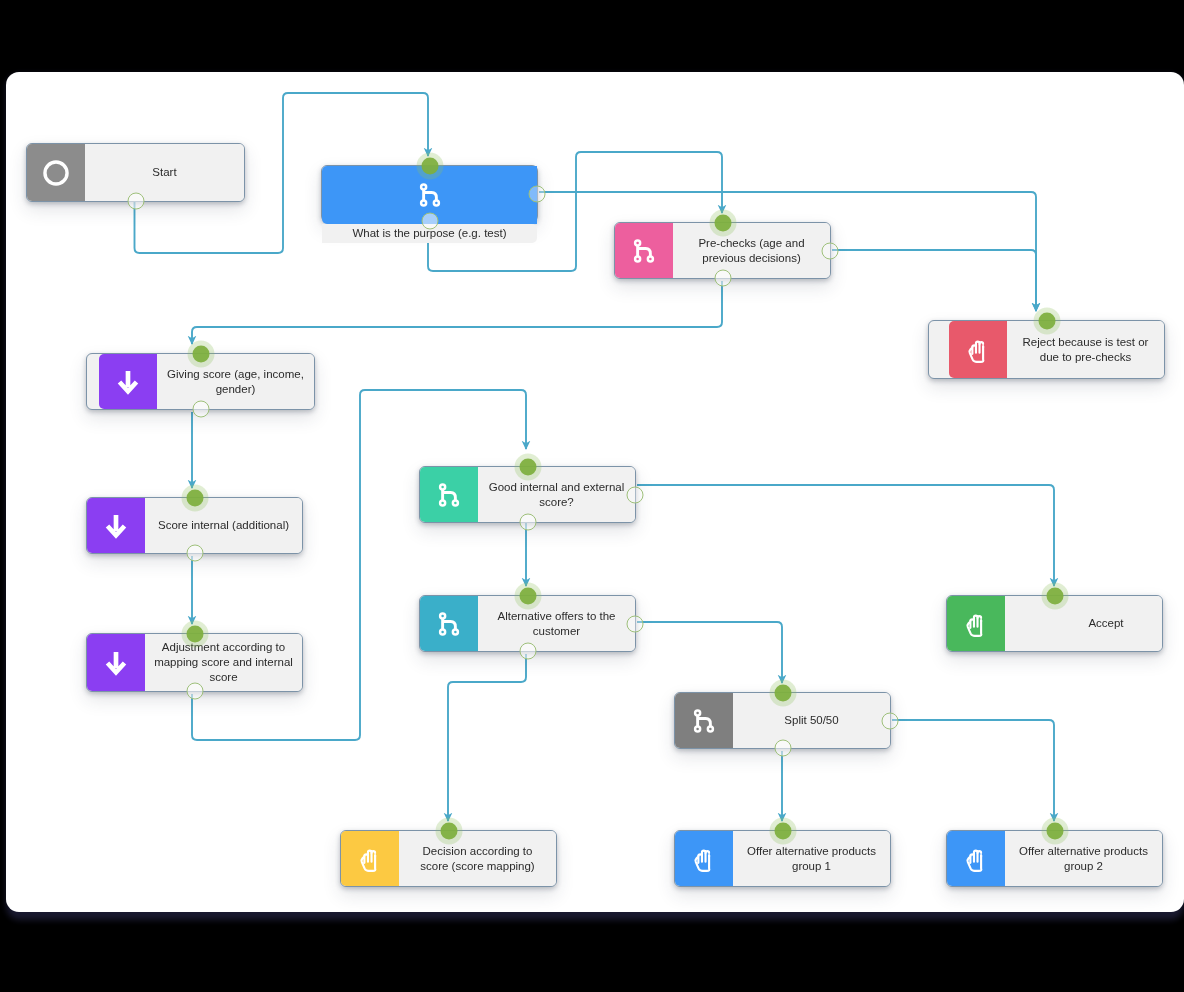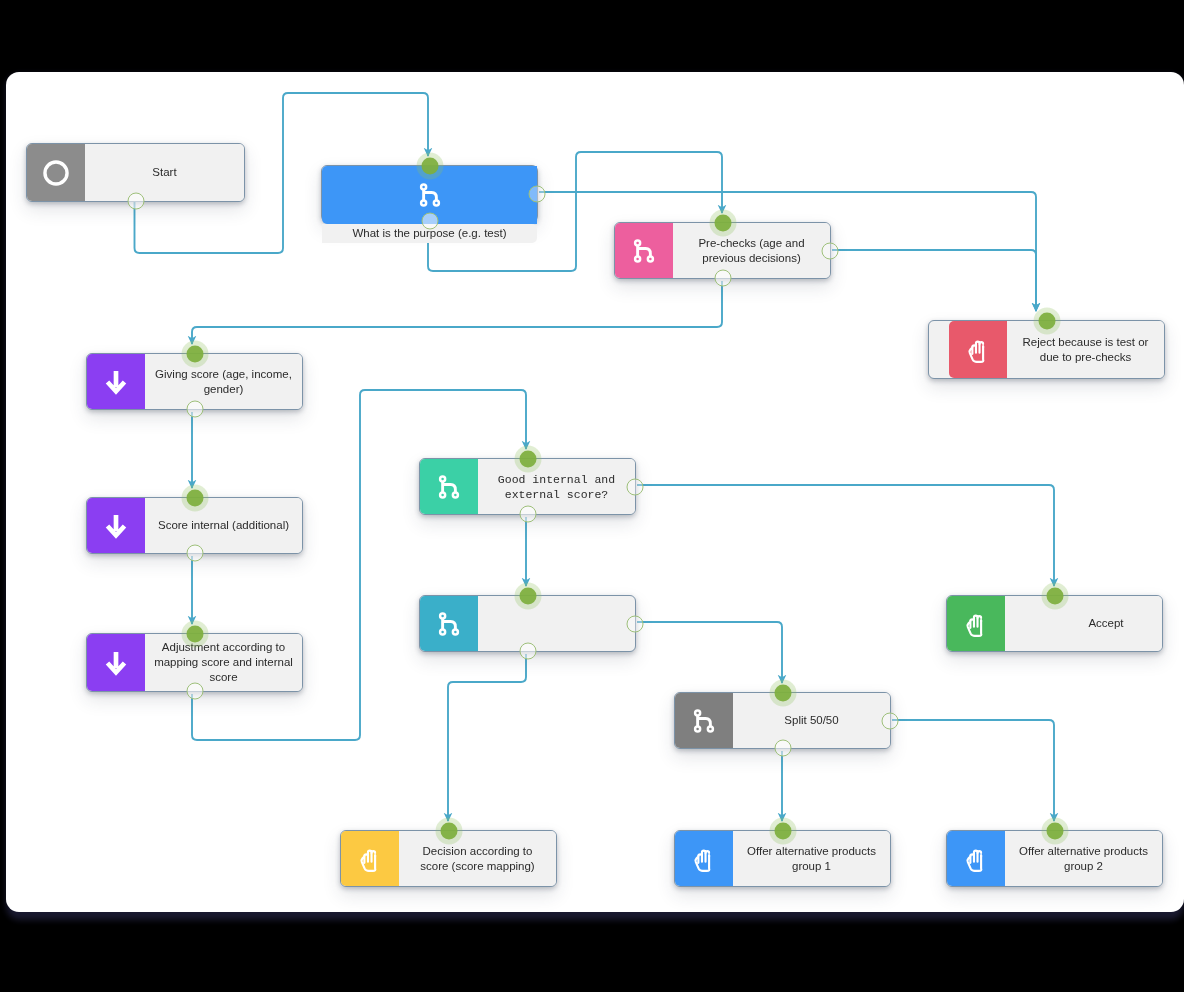--- a/index.html
+++ b/index.html
@@ -101,21 +101,21 @@
           <div class="node" style="left: 922px; top: 248px; width: 215px; height: 57px; padding-left: 20px;">
             <div class="icon" style="background: rgb(232, 89, 107); color: rgb(232, 89, 107);">
               <svg viewBox="0 0 40 40" width="34" height="34">
                 <path d="M13.4,24.5 L13.4,16.6 M17.6,23.2 L17.6,12.2 M21.8,23.2 L21.8,12.8 M26,23.8 L26,15.8 M13.4,17 L11.2,19.2 Q9.4,21 10.4,23.6 L13.6,31 Q15,34 18.6,34 L23.4,34 Q27.2,34 26,31 L26,17" fill="none" stroke="#ffffff" stroke-width="2.5" stroke-linecap="round" stroke-linejoin="round"></path>
                 <path d="M13.4,16.6 A2.1,2.1 0 0 1 17.6,16.6 M17.6,12.2 A2.1,2.1 0 0 1 21.8,12.2 M21.8,12.8 A2.1,2.1 0 0 1 26,12.8 M26,15.8 L26,17" fill="none" stroke="#ffffff" stroke-width="2.5" stroke-linecap="round"></path>
               </svg>
             </div>
             <div class="label">Reject because is test or due to pre-checks</div>
             <span class="port in"></span>
           </div>
-          <div class="node" style="left: 80px; top: 281px; width: 215px; height: 55px;">
+          <div class="node" style="left: 80px; top: 281px; width: 215px; height: 55px; padding-left: 12px;">
             <div class="icon" style="background: rgb(139, 62, 242); color: rgb(139, 62, 242);">
               <svg viewBox="0 0 40 40" width="34" height="34">
                 <path d="M20,7 L20,26 M10,20 L20,31 L30,20" fill="none" stroke="#ffffff" stroke-width="5.5" stroke-linecap="butt" stroke-linejoin="miter"></path>
               </svg>
             </div>
             <div class="label">Giving score (age, income, gender)</div>
             <span class="port in"></span>
             <span class="port out"></span>
           </div>
           <div class="node" style="left: 80px; top: 425px; width: 215px; height: 55px;">
@@ -131,21 +131,21 @@
           <div class="node" style="left: 80px; top: 561px; width: 215px; height: 57px;">
             <div class="icon" style="background: rgb(139, 62, 242); color: rgb(139, 62, 242);">
               <svg viewBox="0 0 40 40" width="34" height="34">
                 <path d="M20,7 L20,26 M10,20 L20,31 L30,20" fill="none" stroke="#ffffff" stroke-width="5.5" stroke-linecap="butt" stroke-linejoin="miter"></path>
               </svg>
             </div>
             <div class="label">Adjustment according to mapping score and internal score</div>
             <span class="port in"></span>
             <span class="port out"></span>
           </div>
-          <div class="node" style="left: 413px; top: 386px; width: 215px; height: 55px; font-family: Liberation Mono, monospace;">
+          <div class="node" style="left: 413px; top: 394px; width: 215px; height: 55px;">
             <div class="icon" style="background: rgb(59, 208, 166); color: rgb(59, 208, 166);">
               <svg viewBox="0 0 40 40" width="34" height="34">
                 <path d="M12.5,11.5 L12.5,29 M12.5,17 L22,17 Q27.5,17 27.5,23 L27.5,28" fill="none" stroke="#ffffff" stroke-width="3.4" stroke-linecap="round"></path>
                 <circle cx="12.5" cy="10.5" r="4.4" fill="#ffffff"></circle>
                 <circle cx="12.5" cy="10.5" r="1.5" fill="currentColor"></circle>
                 <circle cx="12.5" cy="29.5" r="4.4" fill="#ffffff"></circle>
                 <circle cx="12.5" cy="29.5" r="1.5" fill="currentColor"></circle>
                 <circle cx="27.5" cy="29.5" r="4.4" fill="#ffffff"></circle>
                 <circle cx="27.5" cy="29.5" r="1.5" fill="currentColor"></circle>
               </svg>
@@ -160,20 +160,21 @@
               <svg viewBox="0 0 40 40" width="34" height="34">
                 <path d="M12.5,11.5 L12.5,29 M12.5,17 L22,17 Q27.5,17 27.5,23 L27.5,28" fill="none" stroke="#ffffff" stroke-width="3.4" stroke-linecap="round"></path>
                 <circle cx="12.5" cy="10.5" r="4.4" fill="#ffffff"></circle>
                 <circle cx="12.5" cy="10.5" r="1.5" fill="currentColor"></circle>
                 <circle cx="12.5" cy="29.5" r="4.4" fill="#ffffff"></circle>
                 <circle cx="12.5" cy="29.5" r="1.5" fill="currentColor"></circle>
                 <circle cx="27.5" cy="29.5" r="4.4" fill="#ffffff"></circle>
                 <circle cx="27.5" cy="29.5" r="1.5" fill="currentColor"></circle>
               </svg>
             </div>
+            <div class="label">Alternative offers to the customer</div>
             <span class="port in"></span>
             <span class="port out"></span>
             <span class="port outr"></span>
           </div>
           <div class="node" style="left: 940px; top: 523px; width: 215px; height: 55px; gap: 45px;">
             <div class="icon" style="background: rgb(73, 184, 92); color: rgb(73, 184, 92);">
               <svg viewBox="0 0 40 40" width="34" height="34">
                 <path d="M13.4,24.5 L13.4,16.6 M17.6,23.2 L17.6,12.2 M21.8,23.2 L21.8,12.8 M26,23.8 L26,15.8 M13.4,17 L11.2,19.2 Q9.4,21 10.4,23.6 L13.6,31 Q15,34 18.6,34 L23.4,34 Q27.2,34 26,31 L26,17" fill="none" stroke="#ffffff" stroke-width="2.5" stroke-linecap="round" stroke-linejoin="round"></path>
                 <path d="M13.4,16.6 A2.1,2.1 0 0 1 17.6,16.6 M17.6,12.2 A2.1,2.1 0 0 1 21.8,12.2 M21.8,12.8 A2.1,2.1 0 0 1 26,12.8 M26,15.8 L26,17" fill="none" stroke="#ffffff" stroke-width="2.5" stroke-linecap="round"></path>
               </svg>

